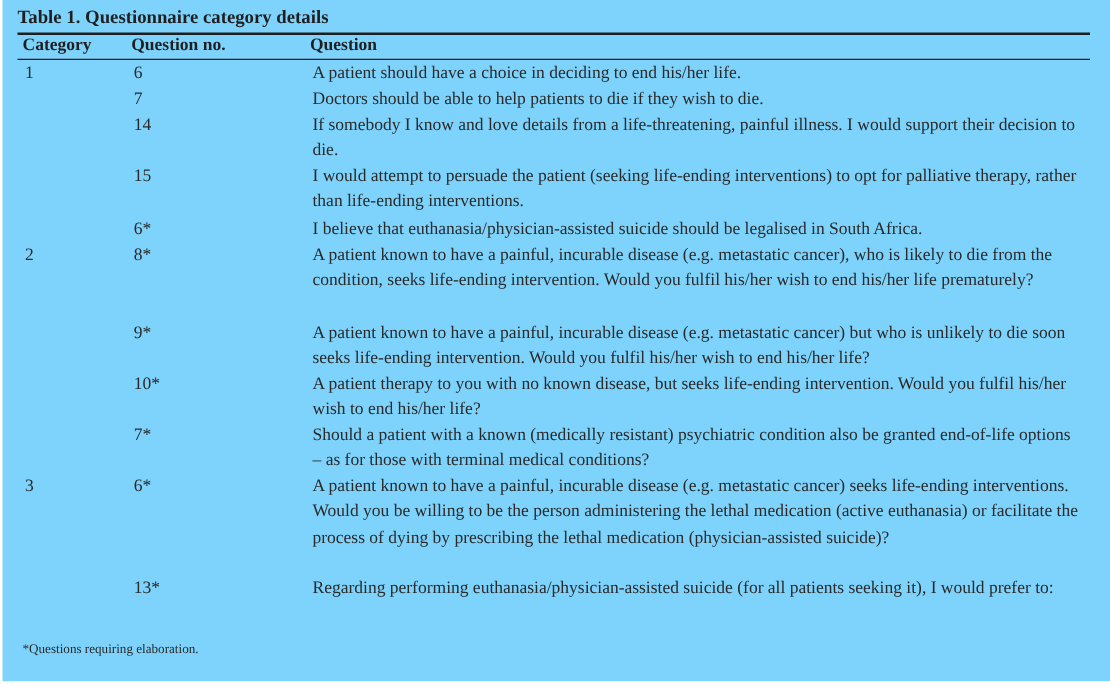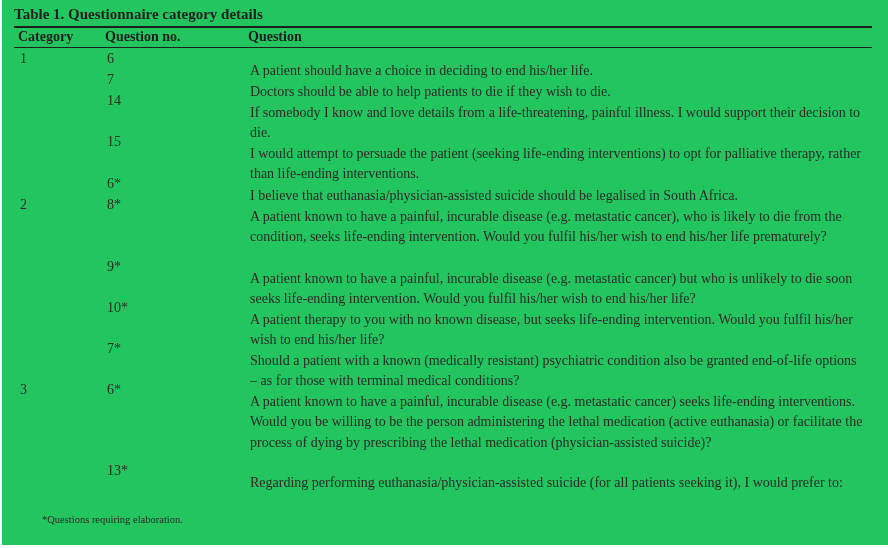--- a/index.html
+++ b/index.html
@@ -4,43 +4,43 @@
   <style>
     html, body { margin: 0; padding: 0; }
     body {
       width: 888px; height: 548px; overflow: hidden;
       background: #ffffff;
       font-family: "Liberation Serif", "DejaVu Serif", serif;
       color: #2a2a2a;
     }
     .panel {
       position: absolute; left: 2px; top: 0; width: 886px; height: 545px;
-      background: #22c55e;
+      background: #7dd3fc;
     }
     .title {
       position: absolute; left: 12px; top: 6px;
       font-weight: bold; font-size: 15px; color: #1f1f1f;
     }
     .rule-thick {
       position: absolute; left: 12px; top: 26px; width: 858px; height: 2px;
       background: #1e1e1e;
     }
     .rule-thin {
       position: absolute; left: 12px; top: 47px; width: 858px; height: 1px;
       background: #1e1e1e;
     }
     .hdr {
       position: absolute; top: 29px; font-weight: bold; font-size: 14px; color: #1f1f1f;
     }
     .row { position: absolute; left: 0; width: 886px; font-size: 14px; line-height: 20.3px; }
     .c1 { position: absolute; left: 18px; }
     .c2 { position: absolute; left: 105px; }
-    .c3 { position: absolute; left: 248px; width: 615px; margin-top: 12px; }
+    .c3 { position: absolute; left: 248px; width: 615px; }
     .footnote {
-      position: absolute; left: 16px; top: 514px; font-size: 10.5px; color: #2a2a2a; margin-left: 24px;
+      position: absolute; left: 16px; top: 514px; font-size: 10.5px; color: #2a2a2a;
     }
   </style>
 </head>
 <body>
 
 <div class="panel">
   <div class="title">Table 1. Questionnaire category details</div>
   <div class="rule-thick"></div>
 
   <div class="hdr" style="left:16px">Category</div>

